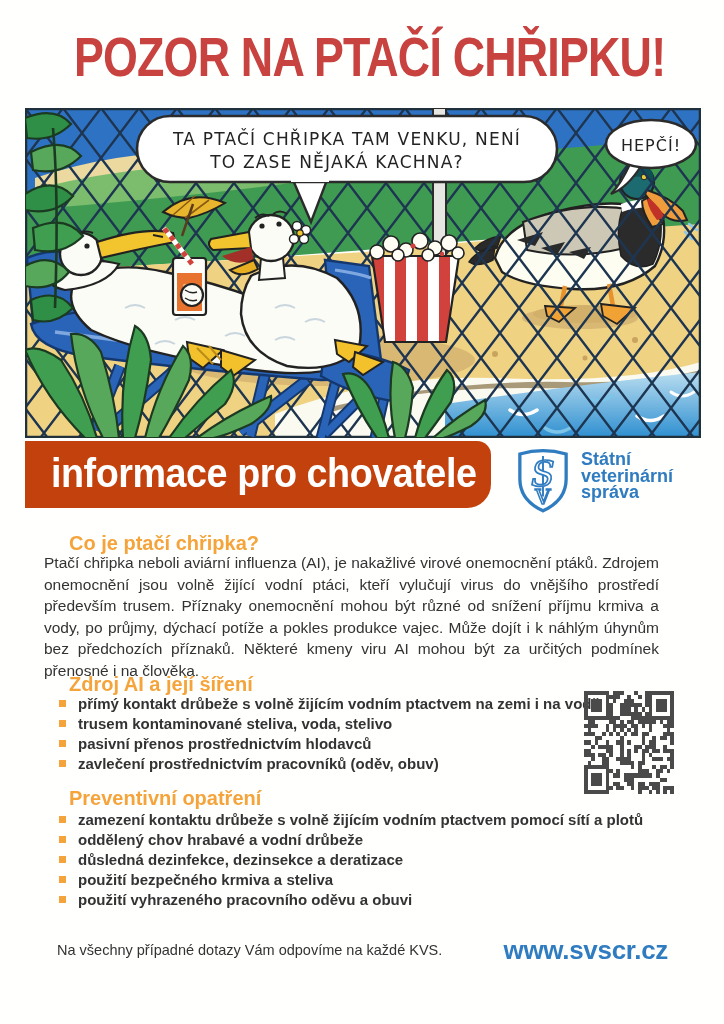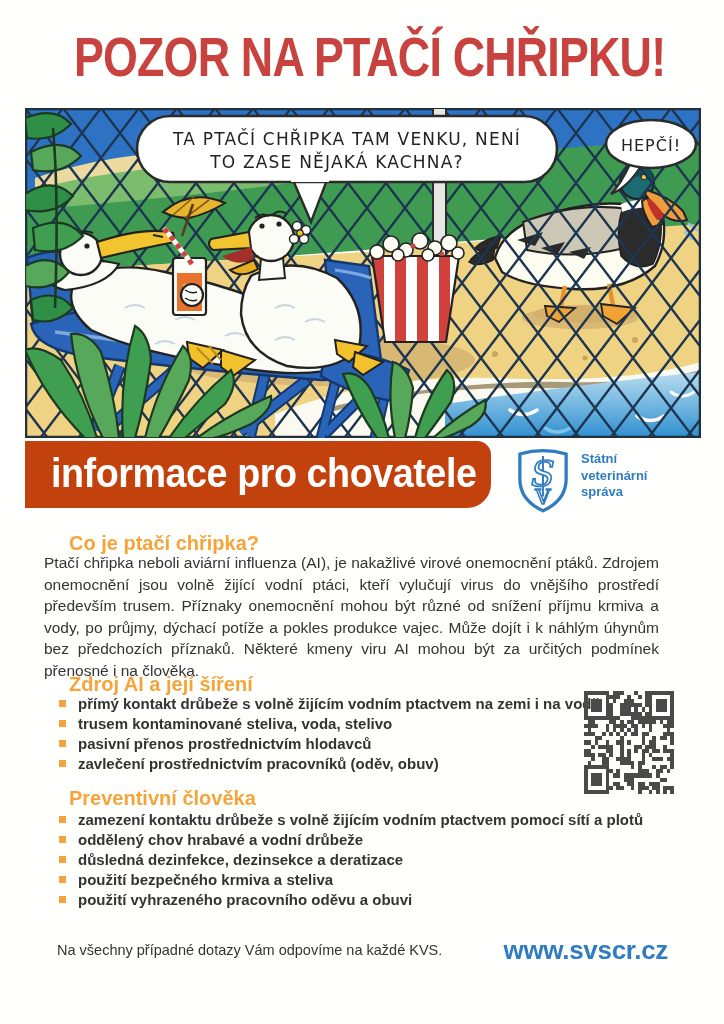--- a/index.html
+++ b/index.html
@@ -16,21 +16,21 @@
   .bubble-text{font-family:"DejaVu Sans",sans-serif;fill:#232323;}
 
   
   .banner{position:absolute;left:25px;top:441px;width:466px;height:67px;
           background:#c2410c;border-radius:0 14px 24px 0;}
   .banner-label{position:absolute;left:26px;top:9px;font-size:41px;font-weight:bold;color:#ffffff;
                 white-space:nowrap;transform:scaleX(.92);transform-origin:left;letter-spacing:-.5px;}
 
   
   .logo{position:absolute;left:516px;top:446px;display:flex;gap:11px;align-items:flex-start;}
-  .logo-text{color:#2f7cc0;font-weight:bold;font-size:13px;line-height:16.5px;padding-top:5px;}
+  .logo-text{color:#2f7cc0;font-weight:bold;font-size:18px;line-height:16.5px;padding-top:5px;}
 
   
   .sec-heading{position:absolute;left:61px;margin:8px;font-size:20px;font-weight:bold;color:#f5a43b;}
   #h-what{top:524px;} #h-source{top:665px;} #h-prev{top:779px;}
 
   .para{position:absolute;left:44px;top:552px;width:615px;margin:0;
         font-size:15.5px;line-height:21.6px;color:#333333;text-align:justify;}
 
   ul.blist{position:absolute;left:57px;margin:0;padding:0;list-style:none;
            font-size:15px;font-weight:bold;color:#333333;}
@@ -262,21 +262,21 @@
   <p class="para">Ptačí chřipka neboli aviární influenza (AI), je nakažlivé virové onemocnění ptáků. Zdrojem onemocnění jsou volně žijící vodní ptáci, kteří vylučují virus do vnějšího prostředí především trusem. Příznaky onemocnění mohou být různé od snížení příjmu krmiva a vody, po průjmy, dýchací potíže a pokles produkce vajec. Může dojít i k náhlým úhynům bez předchozích příznaků. Některé kmeny viru AI mohou být za určitých podmínek přenosné i na člověka.</p>
 
   <h2 class="sec-heading" id="h-source">Zdroj AI a její šíření</h2>
   <ul class="blist" id="list-source">
     <li><span class="sq"></span><span>přímý kontakt drůbeže s volně žijícím vodním ptactvem na zemi i na vodě</span></li>
     <li><span class="sq"></span><span>trusem kontaminované steliva, voda, stelivo</span></li>
     <li><span class="sq"></span><span>pasivní přenos prostřednictvím hlodavců</span></li>
     <li><span class="sq"></span><span>zavlečení prostřednictvím pracovníků (oděv, obuv)</span></li>
   </ul>
 
-  <h2 class="sec-heading" id="h-prev">Preventivní člověka</h2>
+  <h2 class="sec-heading" id="h-prev">Preventivní opatření</h2>
   <ul class="blist" id="list-prev">
     <li><span class="sq"></span><span>zamezení kontaktu drůbeže s volně žijícím vodním ptactvem pomocí sítí a plotů</span></li>
     <li><span class="sq"></span><span>oddělený chov hrabavé a vodní drůbeže</span></li>
     <li><span class="sq"></span></li>
     <li><span class="sq"></span><span>důsledná dezinfekce, dezinsekce a deratizace</span></li>
     <li><span class="sq"></span><span>použití bezpečného krmiva a steliva</span></li>
     <li><span class="sq"></span><span>použití vyhrazeného pracovního oděvu a obuvi</span></li>
   </ul>
 
   <div class="qr">

